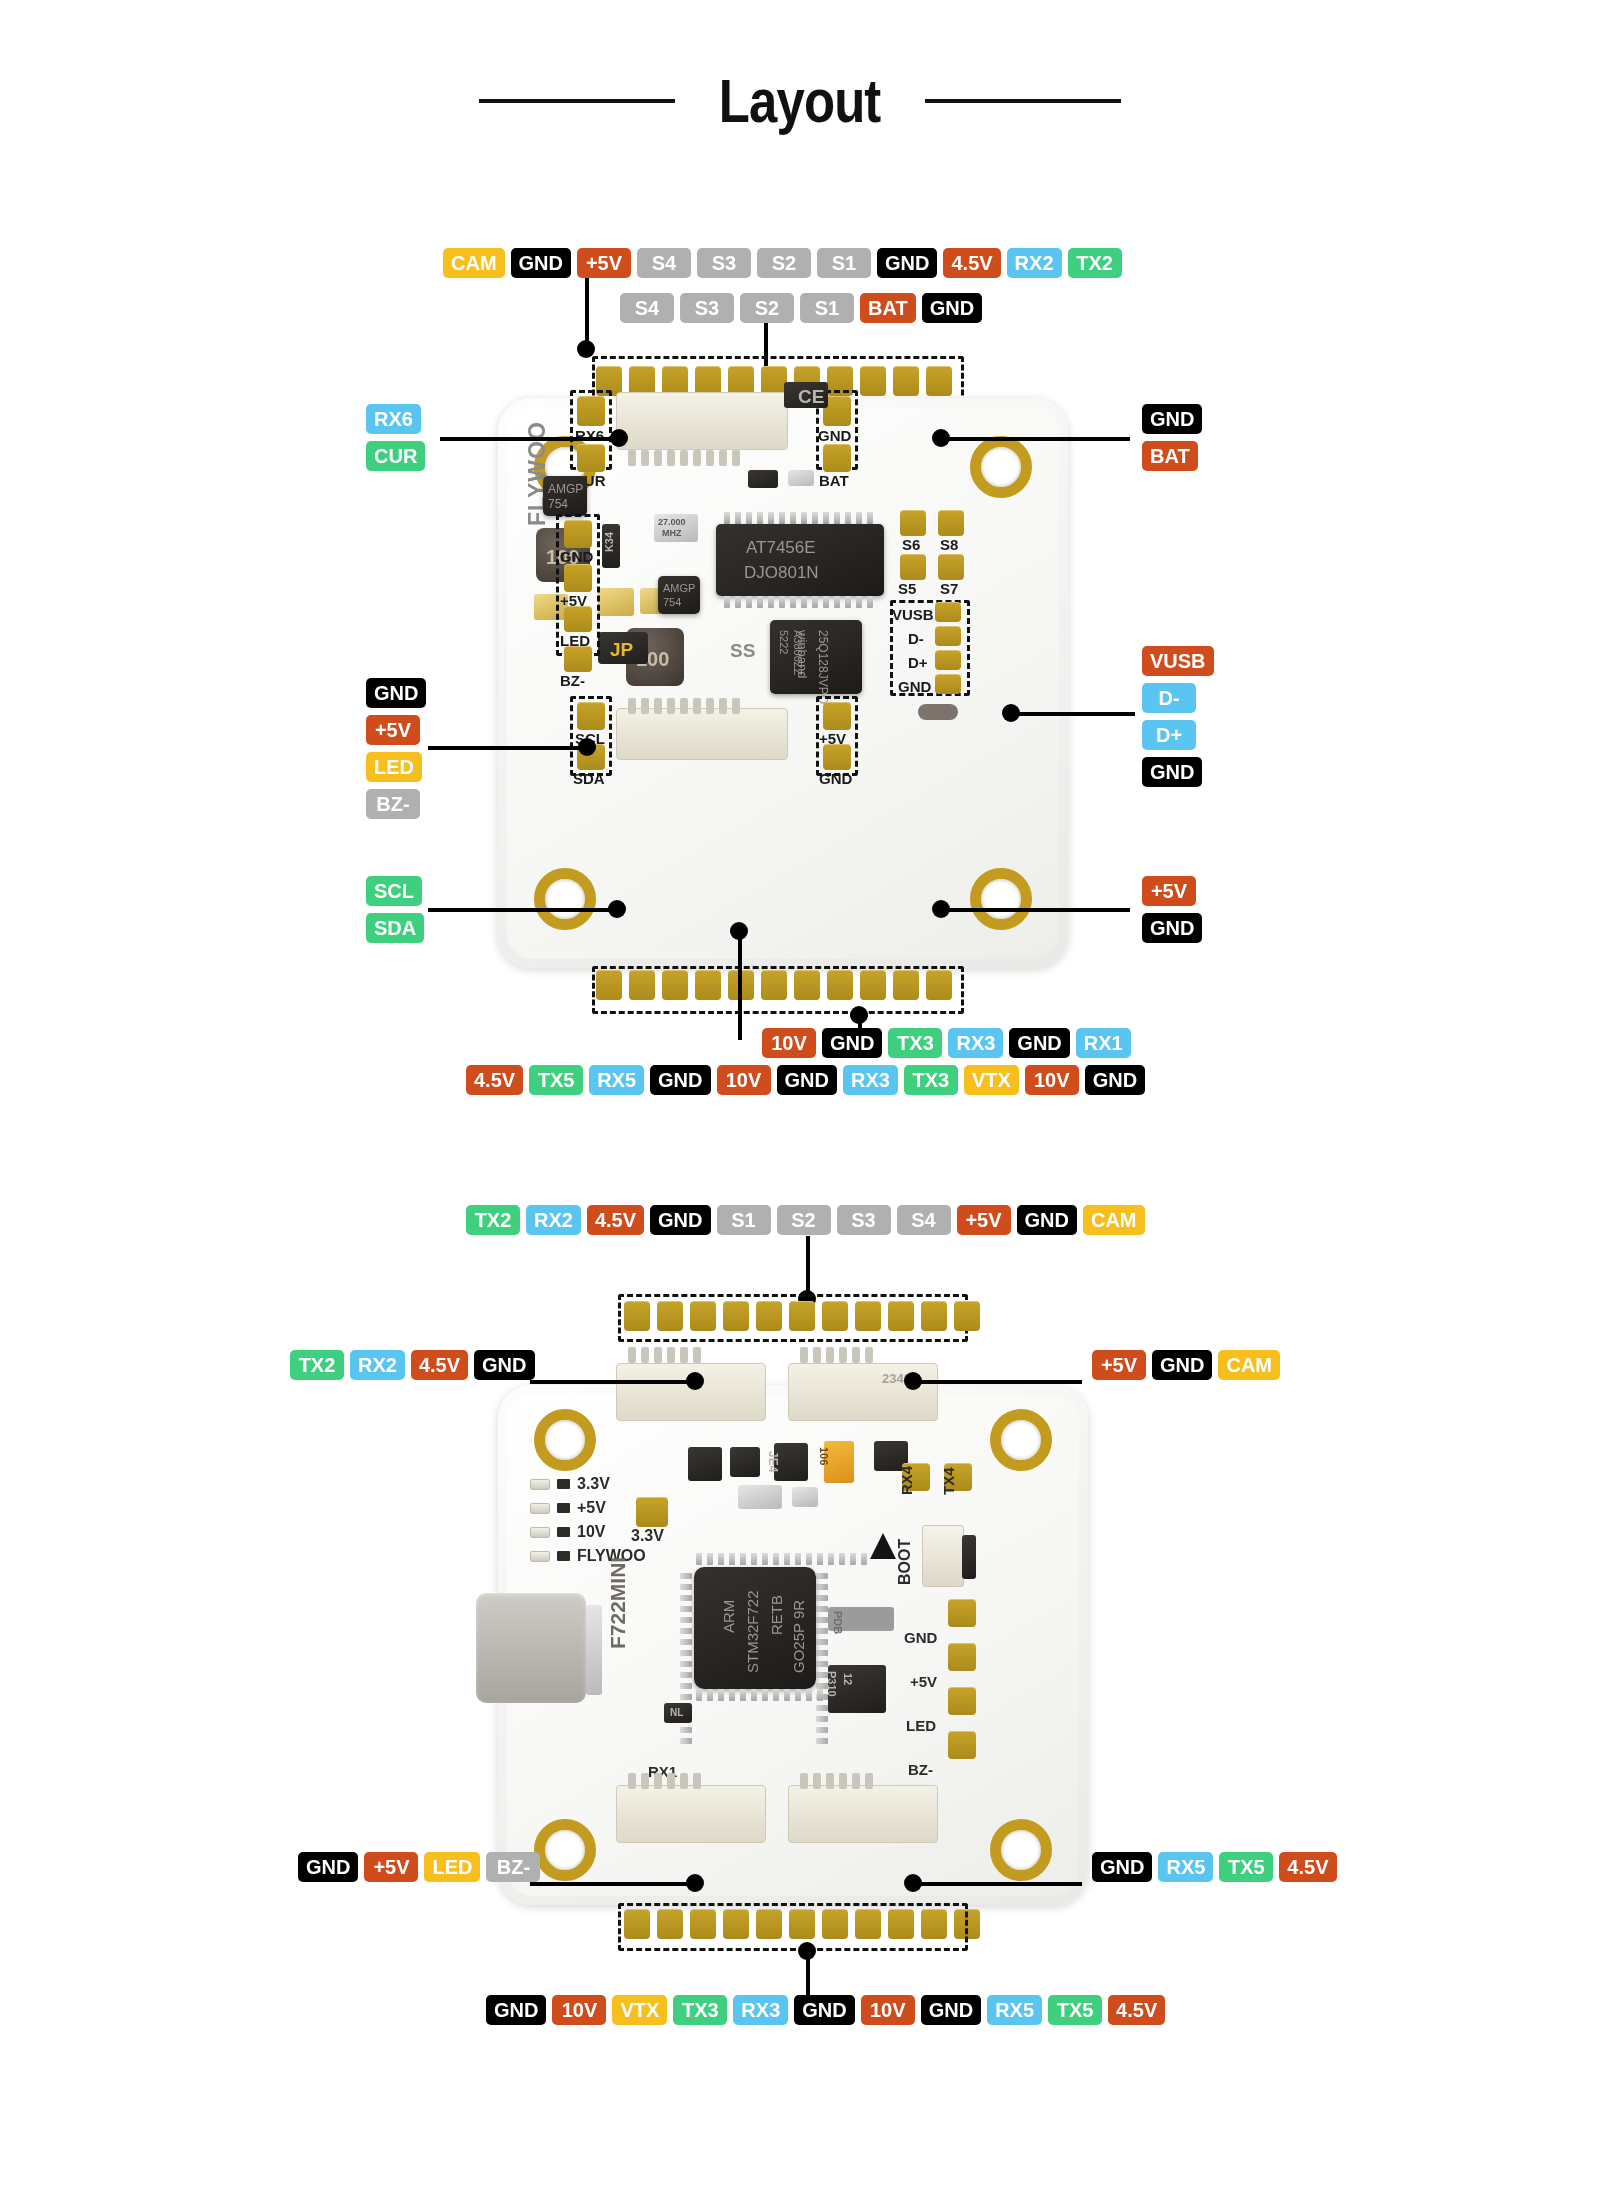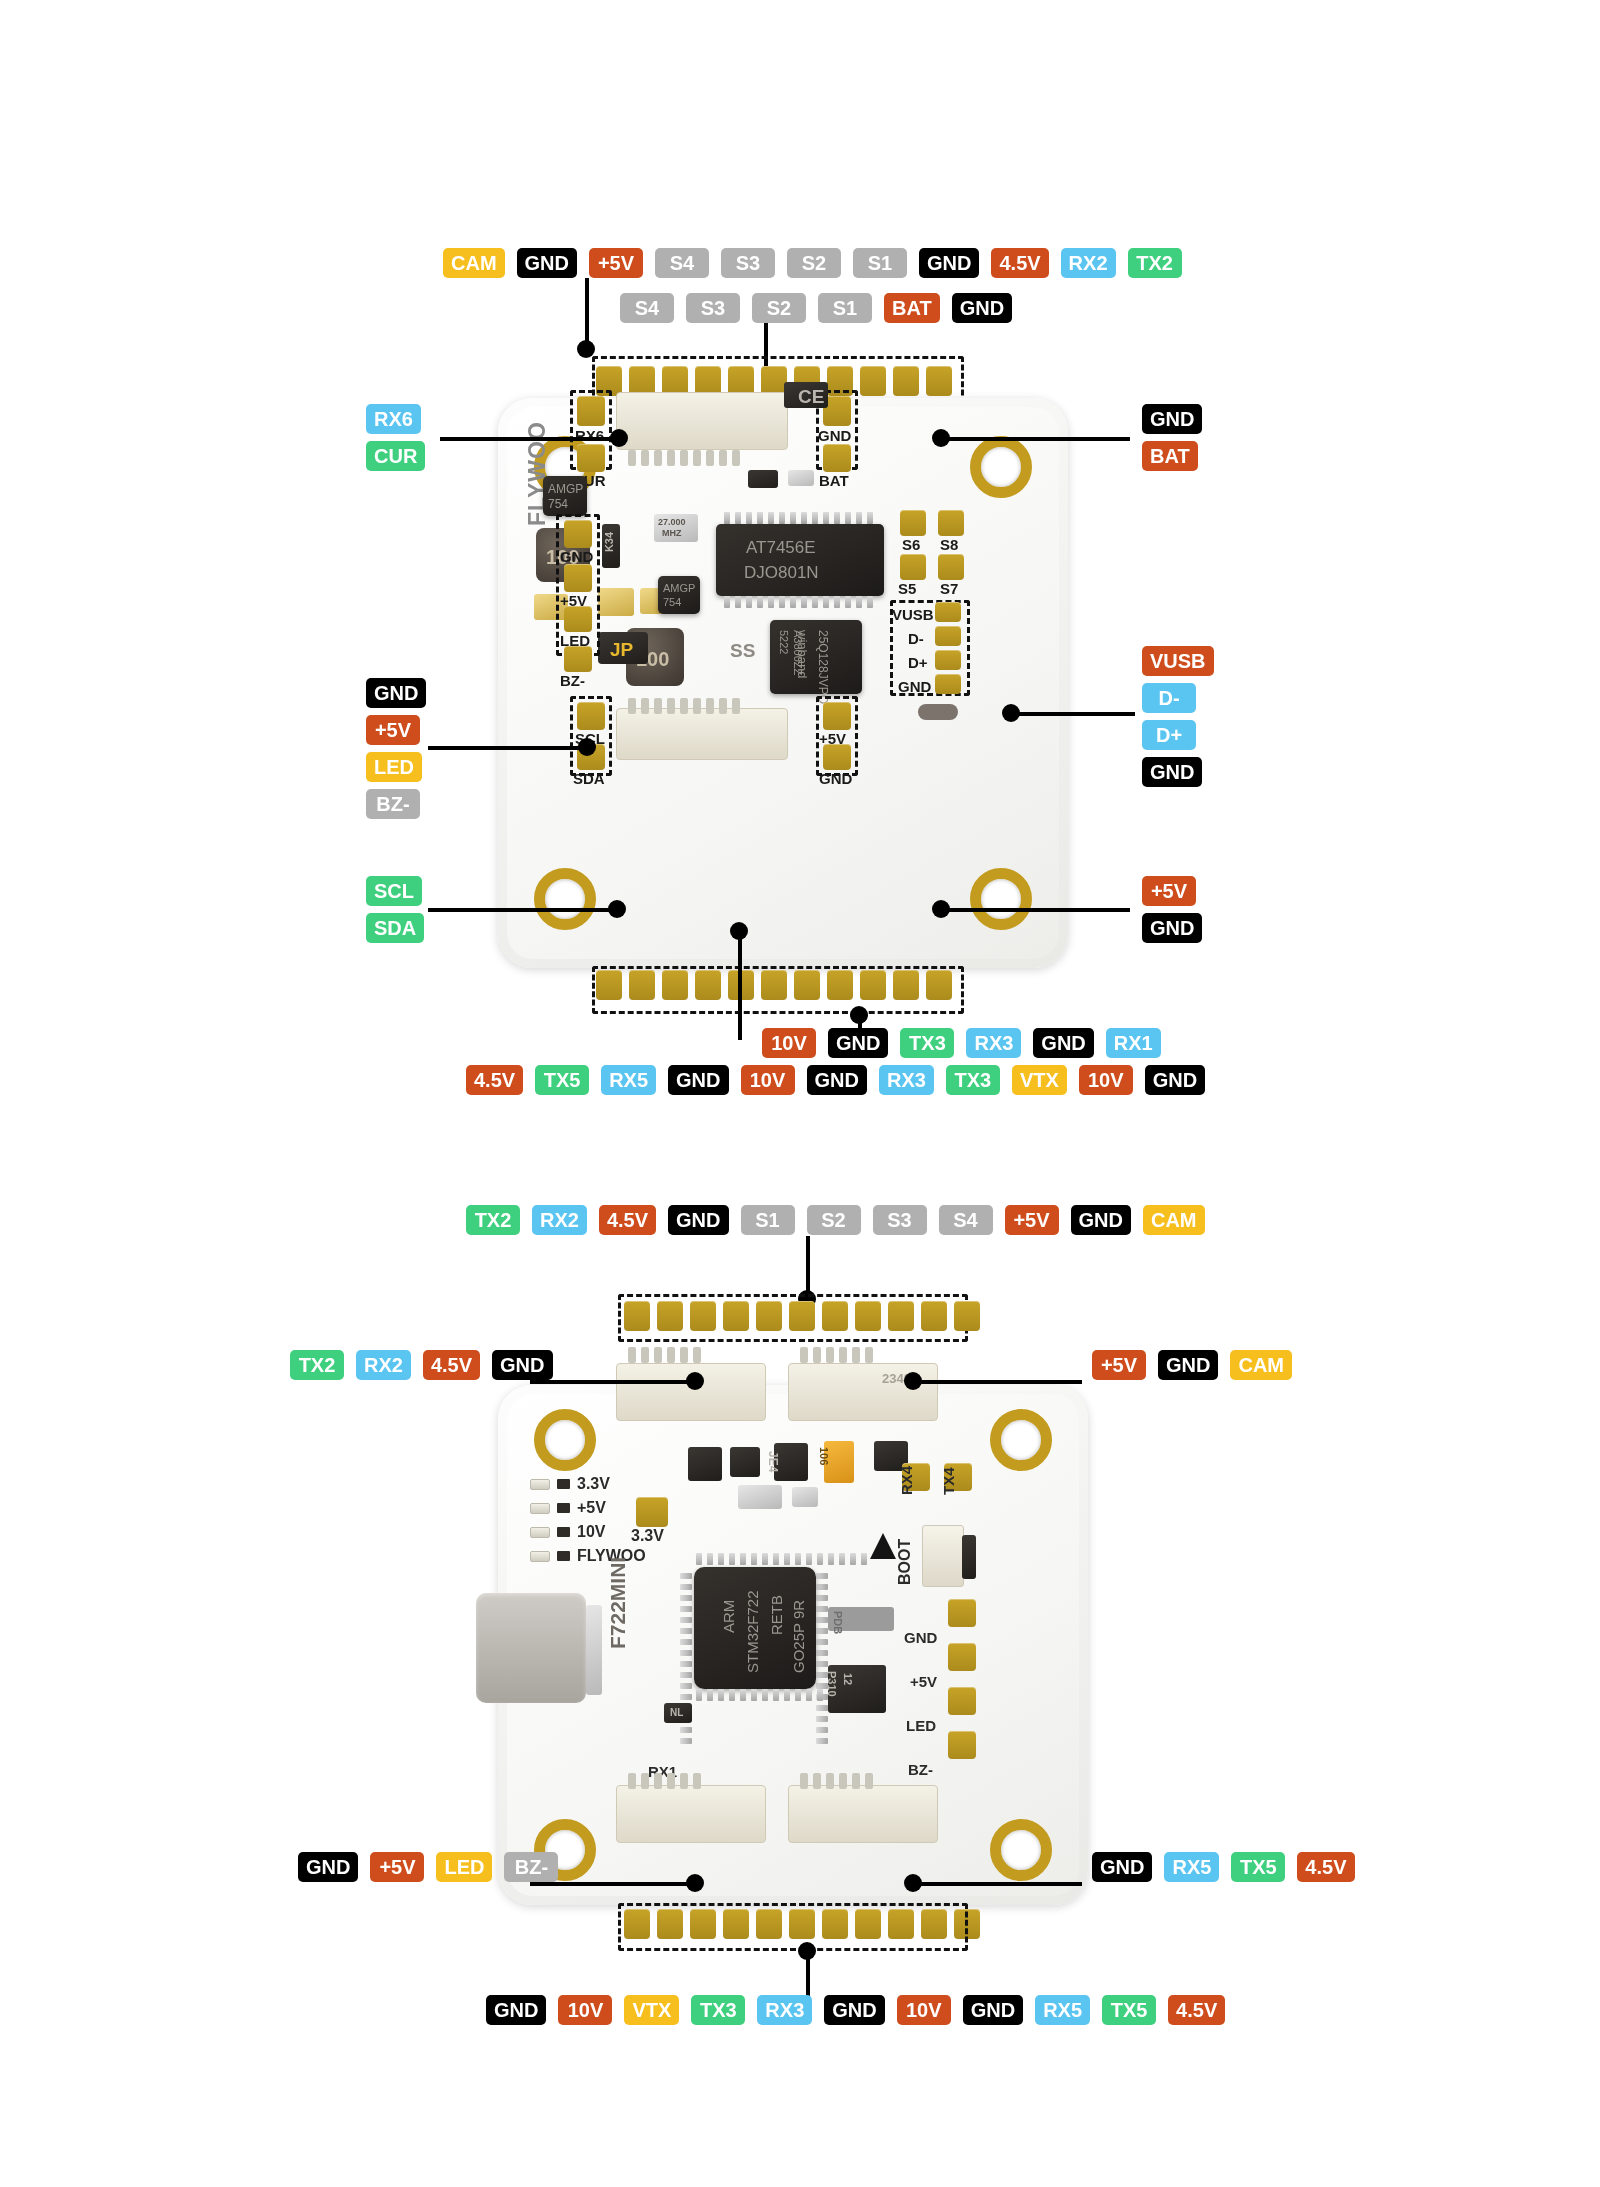--- a/index.html
+++ b/index.html
@@ -27,21 +27,21 @@
   .title-rule.right { width: 196px; }
   .title-text {
     font-size: 62px; font-weight: 700; color: #111;
     letter-spacing: -1px; line-height: 1;
     font-family: "Liberation Sans", sans-serif;
     transform: scaleX(0.82);
   }
 
   
   .chips { position: absolute; display: flex; align-items: center; }
-  .chips.gap4 { gap: 12px; justify-content: flex-end; }
+  .chips.gap4 { gap: 6px; justify-content: flex-end; }
   .chip {
     display: inline-flex; align-items: center; justify-content: center;
     height: 30px; min-width: 54px; padding: 0 8px;
     border-radius: 5px;
     font-size: 20px; font-weight: 600; line-height: 1;
     color: #ffffff; white-space: nowrap;
   }
   .chip.c-gnd    { background: #000000; }
   .chip.c-gray   { background: #b0b0b0; }
   .chip.c-orange { background: #cf4c1c; }
@@ -156,20 +156,25 @@
   .boot-btn {
     position: absolute; background: linear-gradient(180deg,#f6f3e9,#ddd8c8);
     border-radius: 3px; border: 1px solid #cdc8b8;
   }
 </style>
 </head>
 <body>
 
 <div id="page">
 
+  <div class="title-row">
+    <div class="title-rule left"></div>
+    <div class="title-text">Layout</div>
+    <div class="title-rule right"></div>
+  </div>
 
   <div class="chips gap4" style="left:443px; top:248px;" id="tb-top1">
       <div class="chip c-yellow">CAM</div>
       <div class="chip c-gnd">GND</div>
       <div class="chip c-orange">+5V</div>
       <div class="chip c-gray">S4</div>
       <div class="chip c-gray">S3</div>
       <div class="chip c-gray">S2</div>
       <div class="chip c-gray">S1</div>
       <div class="chip c-gnd">GND</div>

